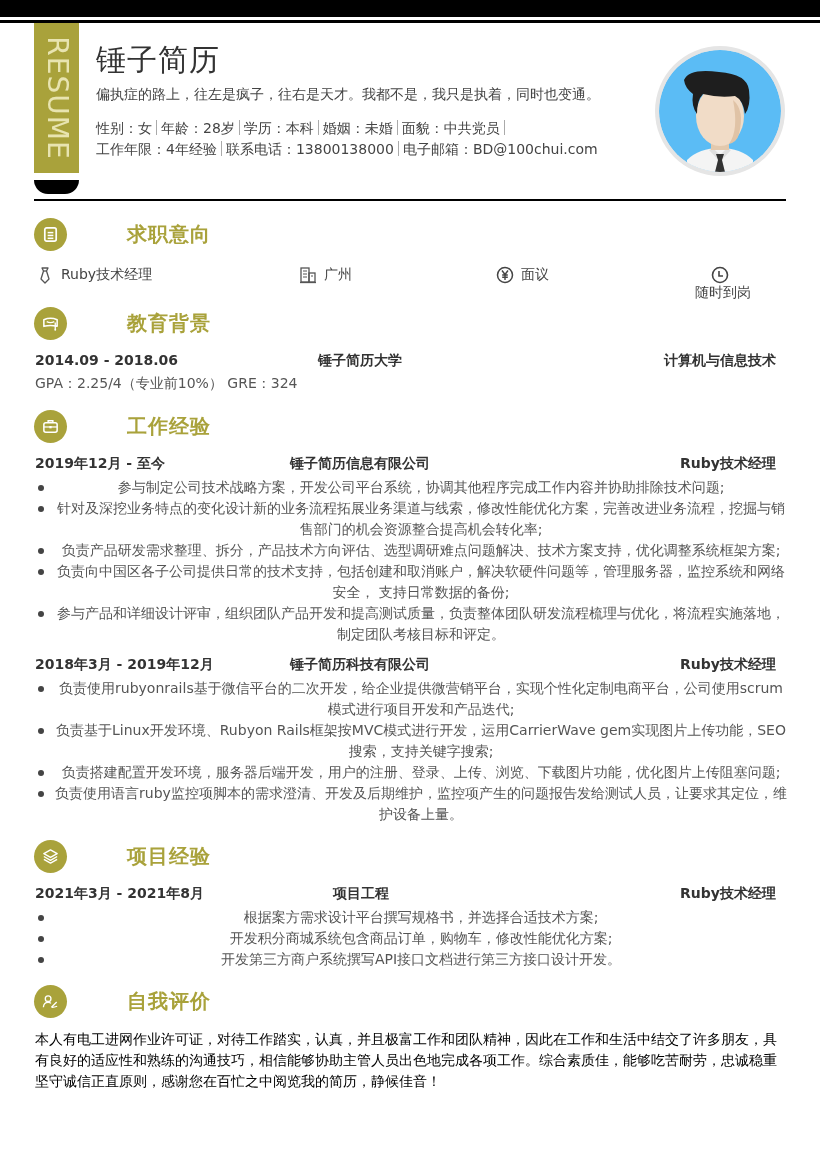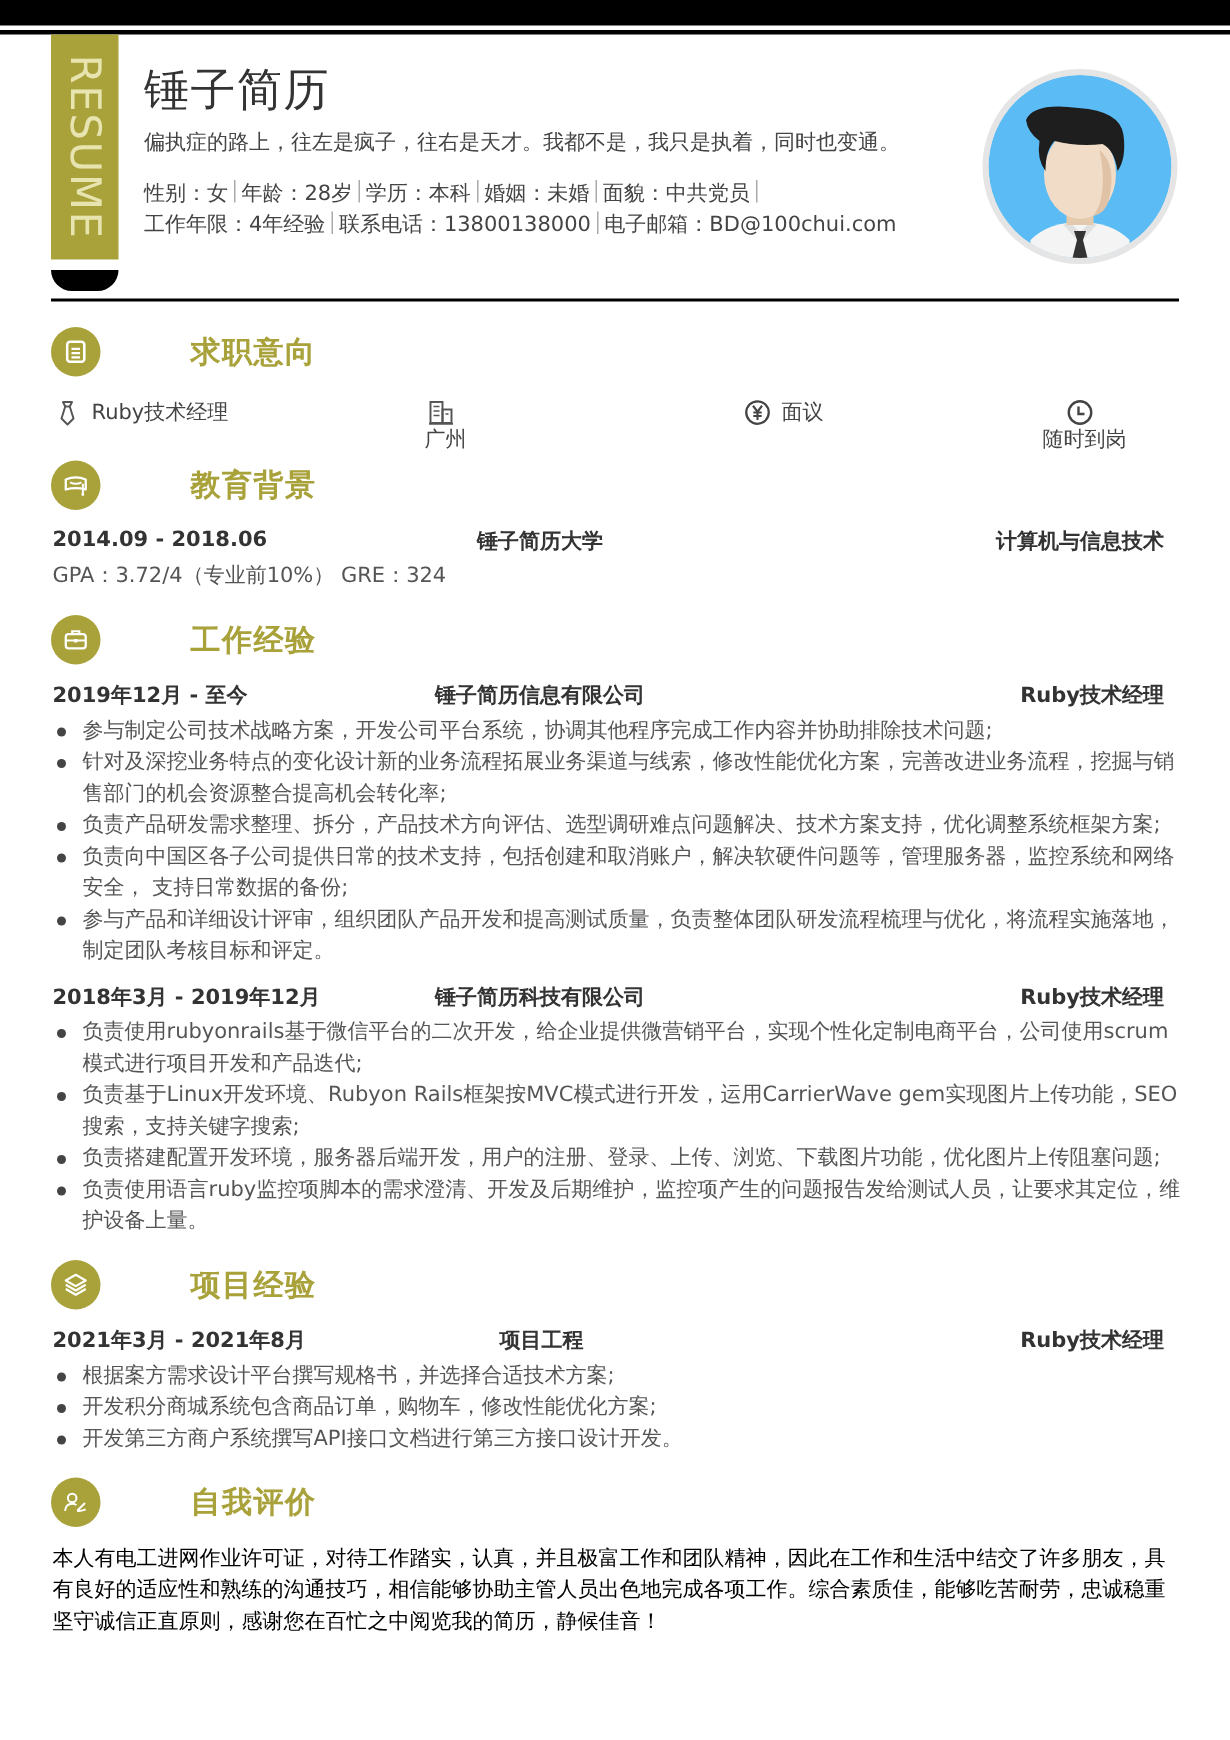--- a/index.html
+++ b/index.html
@@ -40,21 +40,21 @@
   .intent-item svg { width: 18px; height: 18px; margin-right: 7px; }
 
   .entry-head { position: absolute; left: 35px; width: 741px; height: 20px; font-size: 14px; font-weight: bold; color: #333; }
   .entry-head .date { position: absolute; left: 0; top: 0; }
   .entry-head .org { position: absolute; top: 0; }
   .entry-head .role { position: absolute; right: 0; top: 0; }
 
   .plain-line { position: absolute; left: 35px; font-size: 14px; color: #555; white-space: nowrap; }
 
   ul.bullets { position: absolute; left: 35px; width: 752px; list-style: none; font-size: 14px; color: #555; line-height: 21px; }
-  ul.bullets li { position: relative; padding-left: 20px; }
+  ul.bullets li { position: relative; padding-left: 20px; text-align: center; }
   ul.bullets li::before { content: ""; position: absolute; left: 3px; top: 8px; width: 6px; height: 6px; border-radius: 50%; background: #444; }
 
   .self-eval { position: absolute; left: 35px; top: 1029px; width: 752px; font-size: 14px; color: #000000; line-height: 21px; }
 </style>
 </head>
 <body>
 
 <div class="top-bar"></div>
 <div class="top-line"></div>
 
@@ -101,21 +101,21 @@
 </div>
 
 <div class="intent-row">
   <div class="intent-item" style="left:0;">
     <svg viewBox="0 0 18 18">
         <path d="M6 2 L12 2 L10.5 5 L13 13 L9 17 L5 13 L7.5 5 Z" fill="none" stroke="#555" stroke-width="1.3" stroke-linejoin="round"></path>
         <line x1="7.5" y1="5" x2="10.5" y2="5" stroke="#555" stroke-width="1.3"></line>
       </svg>
     <span>Ruby技术经理</span>
   </div>
-  <div class="intent-item" style="left:247px;flex-direction:column;">
+  <div class="intent-item" style="left:263px;">
     <svg viewBox="0 0 18 18">
         <rect x="2" y="2" width="8" height="14" fill="none" stroke="#555" stroke-width="1.3"></rect>
         <rect x="10" y="7" width="6" height="9" fill="none" stroke="#555" stroke-width="1.3"></rect>
         <line x1="4" y1="5" x2="8" y2="5" stroke="#555"></line>
         <line x1="4" y1="8" x2="8" y2="8" stroke="#555"></line>
         <line x1="4" y1="11" x2="8" y2="11" stroke="#555"></line>
         <line x1="12" y1="10" x2="14" y2="10" stroke="#555"></line>
         <line x1="1" y1="16.5" x2="17" y2="16.5" stroke="#555" stroke-width="1.3"></line>
       </svg>
     <span>广州</span>
@@ -146,21 +146,21 @@
       </svg>
   </div>
   <span class="sec-label">教育背景</span>
 </div>
 
 <div class="entry-head" style="top:352px;">
   <span class="date">2014.09 - 2018.06</span>
   <span class="org" style="left:283px;">锤子简历大学</span>
   <span class="role">计算机与信息技术</span>
 </div>
-<div class="plain-line" style="top:375px;">GPA：3.72/4（专业前10%） GRE：324</div>
+<div class="plain-line" style="top:375px;">GPA：2.25/4（专业前10%） GRE：324</div>
 
 <div class="section-title" style="top:409px;">
   <div class="sec-icon">
     <svg viewBox="0 0 20 20">
         <rect x="3" y="6" width="14" height="10" rx="2" fill="none" stroke="#fff" stroke-width="1.6"></rect>
         <path d="M7.5 6 L7.5 4 L12.5 4 L12.5 6" fill="none" stroke="#fff" stroke-width="1.5"></path>
         <line x1="3" y1="10.5" x2="17" y2="10.5" stroke="#fff" stroke-width="1.3"></line>
         <rect x="8.8" y="9.5" width="2.4" height="2.4" fill="#fff"></rect>
       </svg>
   </div>

